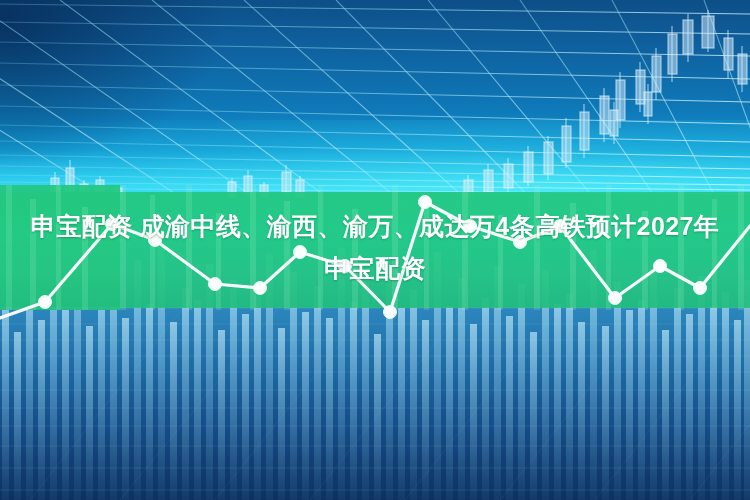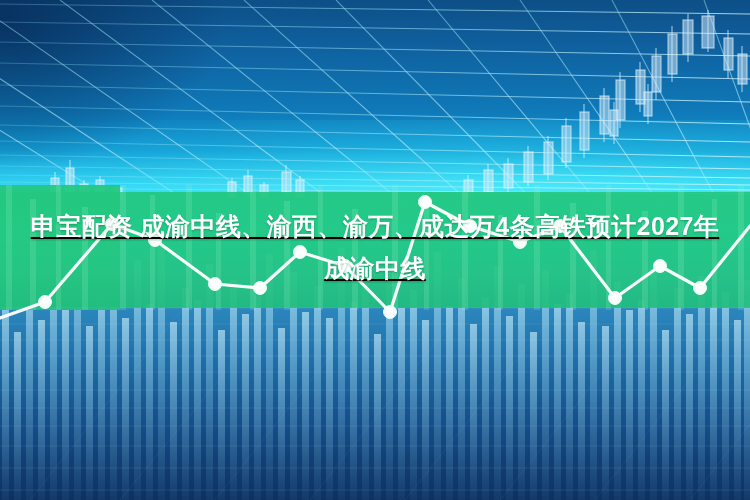--- a/index.html
+++ b/index.html
@@ -73,21 +73,20 @@
   }
 
   
   .linechart{ position:absolute; left:0; top:190px; width:750px; height:160px; }
 
   
   .title-wrap{
     position:absolute; left:0; top:205px; width:750px;
     text-align:center; z-index:40;
     padding:0 16px;
-    text-decoration:underline;
   }
   .title-line{
     color:#ffffff;
     font-size:25px;
     font-weight:bold;
     letter-spacing:.4px;
     line-height:42px;
     white-space:nowrap;
     text-shadow:0 1px 2px rgba(0,70,40,.35);
   }
@@ -364,16 +363,16 @@
       <circle cx="520" cy="52" r="6.5"></circle>
       <circle cx="560" cy="36" r="6.5"></circle>
       <circle cx="615" cy="108" r="6.5"></circle>
       <circle cx="660" cy="76" r="6.5"></circle>
       <circle cx="700" cy="98" r="6.5"></circle>
     </g>
   </svg>
 
   <div class="title-wrap">
     <div class="title-line">申宝配资 成渝中线、渝西、渝万、成达万4条高铁预计2027年</div>
-    <div class="title-line l2">成渝中线</div>
+    <div class="title-line l2">申宝配资</div>
   </div>
 
 </div>
 
 </body></html>

